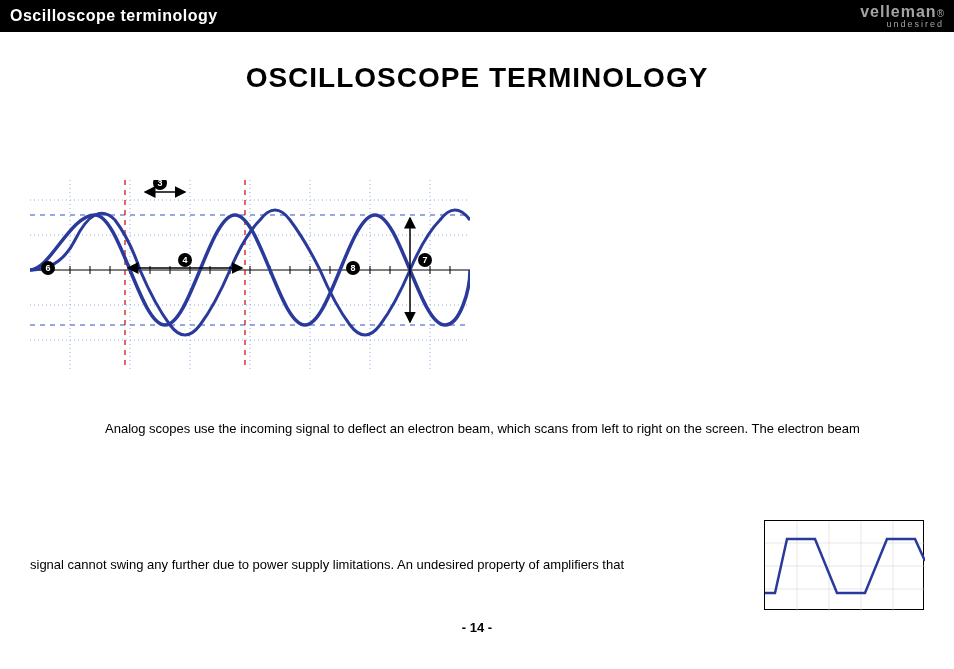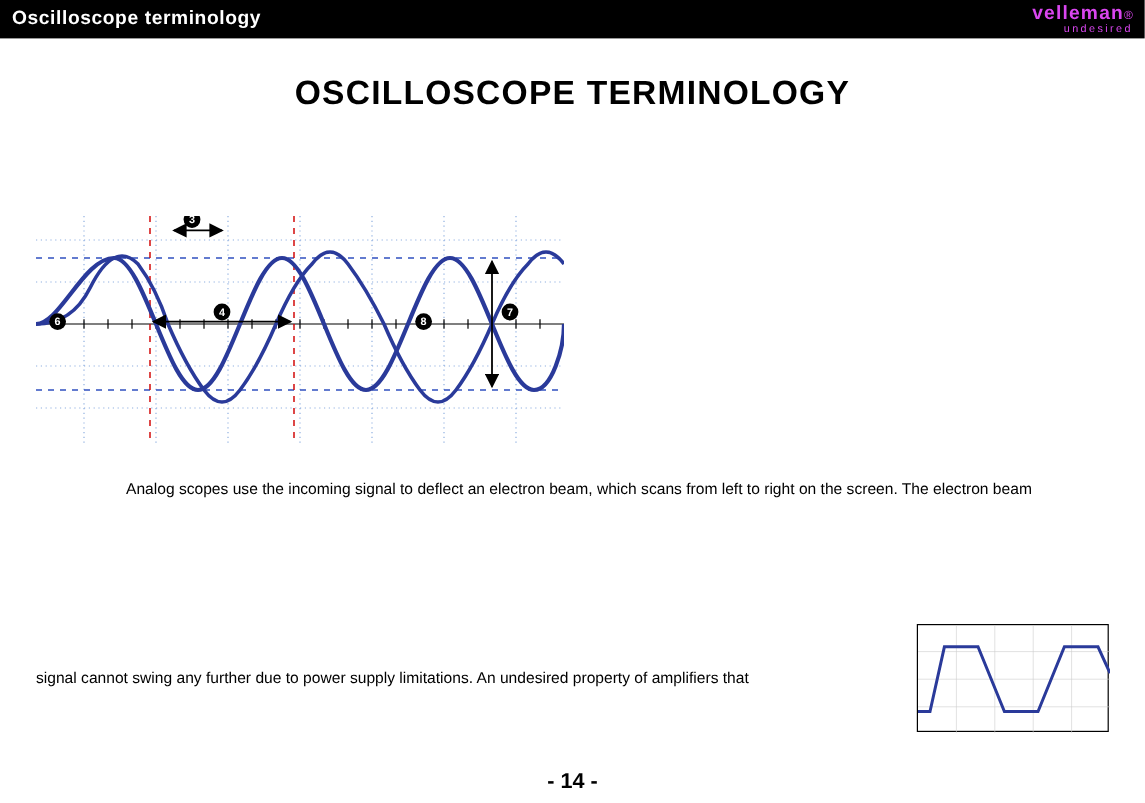--- a/index.html
+++ b/index.html
@@ -20,21 +20,21 @@
       padding: 0 10px;
     }
     .header-title {
       color: #fff;
       font-size: 16px;
       font-weight: bold;
       font-family: Arial Black, Arial, sans-serif;
       letter-spacing: 0.5px;
     }
     .brand {
-      color: #d946ef;
+      color: #a3a3a3;
       text-align: right;
       line-height: 1;
     }
     .brand-main {
       font-size: 16px;
       font-weight: bold;
       letter-spacing: 1px;
     }
     .brand-sub {
       font-size: 9px;
@@ -52,21 +52,21 @@
     }
     .diagram-container {
       position: absolute;
       top: 180px;
       left: 30px;
       width: 440px;
       height: 190px;
     }
     .body-text-1 {
       position: absolute;
-      top: 400px;
+      top: 421px;
       left: 105px;
       font-size: 13px;
       color: #000;
     }
     .body-text-2 {
       position: absolute;
       top: 557px;
       left: 30px;
       font-size: 13px;
       color: #000;
@@ -74,24 +74,24 @@
     .clipping-diagram {
       position: absolute;
       top: 520px;
       right: 30px;
       width: 160px;
       height: 90px;
       border: 1px solid #000;
     }
     .page-number {
       position: absolute;
-      bottom: 7px;
+      bottom: 34px;
       width: 100%;
       text-align: center;
-      font-size: 18px;
+      font-size: 13px;
       font-weight: bold;
     }
   </style>
 </head>
 <body>
 
 <div class="header-bar">
   <span class="header-title">Oscilloscope terminology</span>
   <div class="brand">
     <span class="brand-main">velleman</span><span style="font-size:10px;">®</span>

